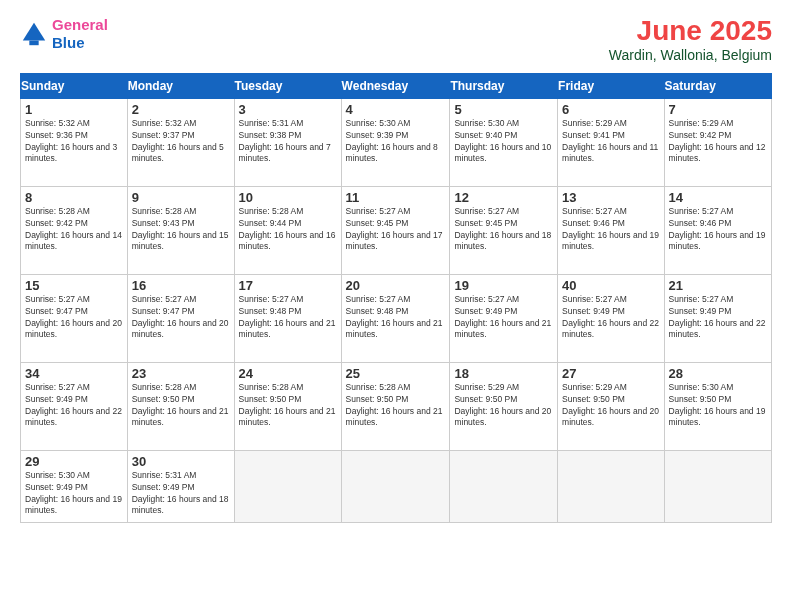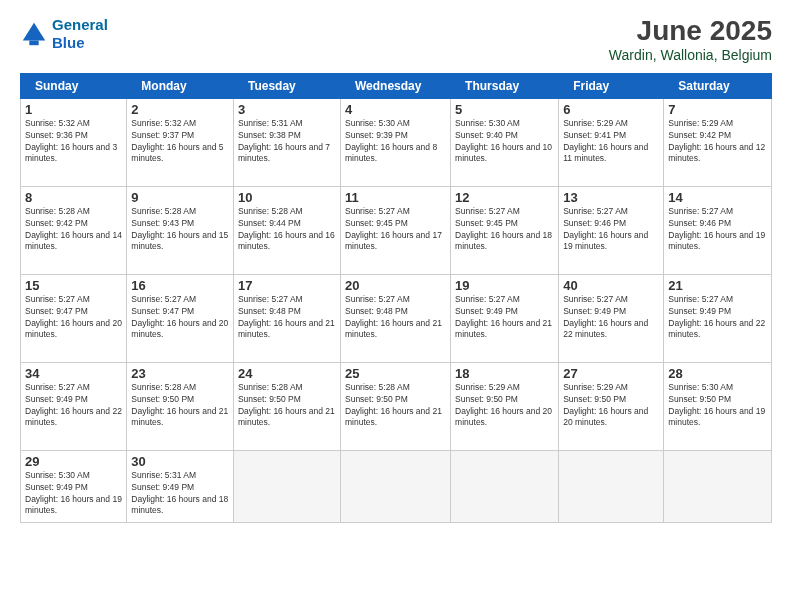--- a/index.html
+++ b/index.html
@@ -27,51 +27,51 @@
       align-items: center;
       gap: 0;
     }
     .logo-text {
       font-size: 15px;
       font-weight: bold;
       color: #333;
       line-height: 1.2;
     }
     .logo-text span {
-      color: #0369a1;
+      color: #ec4899;
     }
     .logo-icon {
       width: 28px;
       height: 28px;
       margin-right: 4px;
     }
     .title-block {
       text-align: right;
     }
     .title-block .main-title {
       font-size: 28px;
       font-weight: bold;
-      color: #404040;
+      color: #ef4444;
       line-height: 1.1;
     }
     .title-block .subtitle {
       font-size: 14px;
       color: #14532d;
     }
     .calendar {
       width: 100%;
       border-collapse: collapse;
       border: 1px solid #ccc;
     }
     .calendar th {
       background: #1565c0;
       color: #fff;
       font-size: 12px;
       font-weight: bold;
-      padding: 5px 14px;
+      padding: 5px 0;
       border: 1px solid #1565c0;
       text-align: left;
     }
     .calendar td {
       border: 1px solid #ccc;
       vertical-align: top;
       padding: 3px 4px;
       width: 113px;
       height: 88px;
       font-size: 9px;

